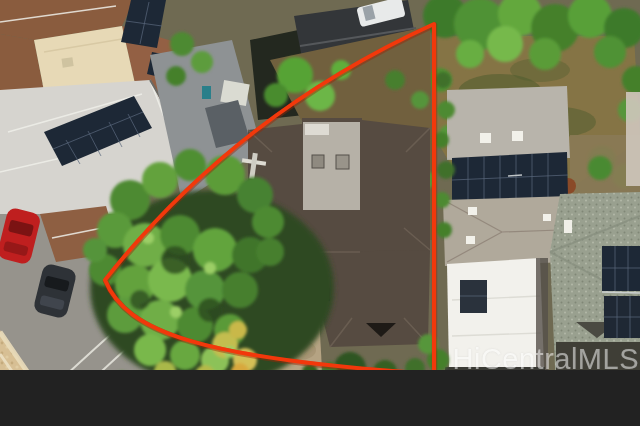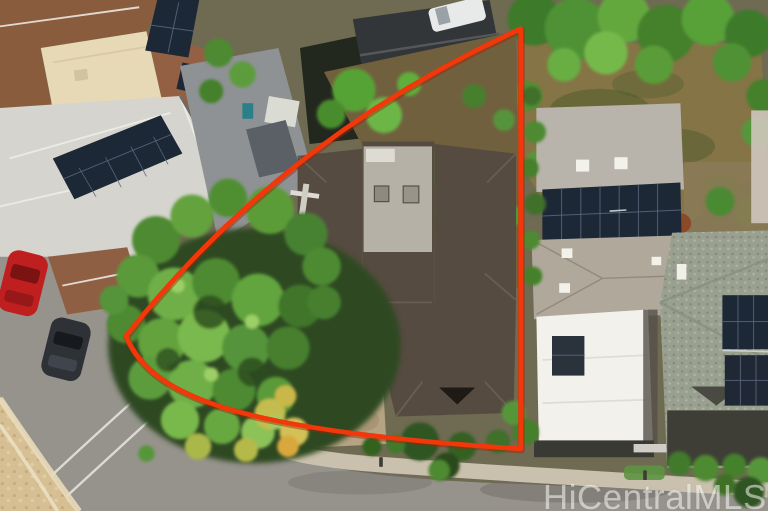--- a/index.html
+++ b/index.html
@@ -1,16 +1,16 @@
 <!DOCTYPE html>
 <html><head>
 <meta charset="utf-8">
 <style>
   html,body{margin:0;padding:0;background:#222;}
-  #stage{position:relative;width:640px;height:426px;overflow:hidden;
+  #stage{position:relative;width:640px;height:370px;overflow:hidden;
          font-family:"Liberation Sans",sans-serif;background:#0369a1;text-align:center;}
   #stage svg{position:absolute;left:0;top:0;}
   .boundary{fill:none;stroke:#f2380b;stroke-width:4;stroke-linejoin:round;stroke-linecap:round;}
   .boundary-under{fill:none;stroke:#9e2606;stroke-width:5.5;opacity:.45;stroke-linejoin:round;}
   .ridge{stroke:#efeee9;stroke-width:1.6;fill:none;opacity:.85;}
   .ridge-soft{stroke:#8d8175;stroke-width:1.2;fill:none;opacity:.8;}
   .panelgrid{stroke:#59677c;stroke-width:.8;fill:none;opacity:.9;}
   .panelgap{stroke:#cfd4d6;stroke-width:1.4;fill:none;opacity:.9;}
   .whiteline{stroke:#e9e7df;stroke-width:2;fill:none;opacity:.85;}
   #watermark{position:absolute;right:1px;bottom:-4px;font-size:29px;font-weight:400;

